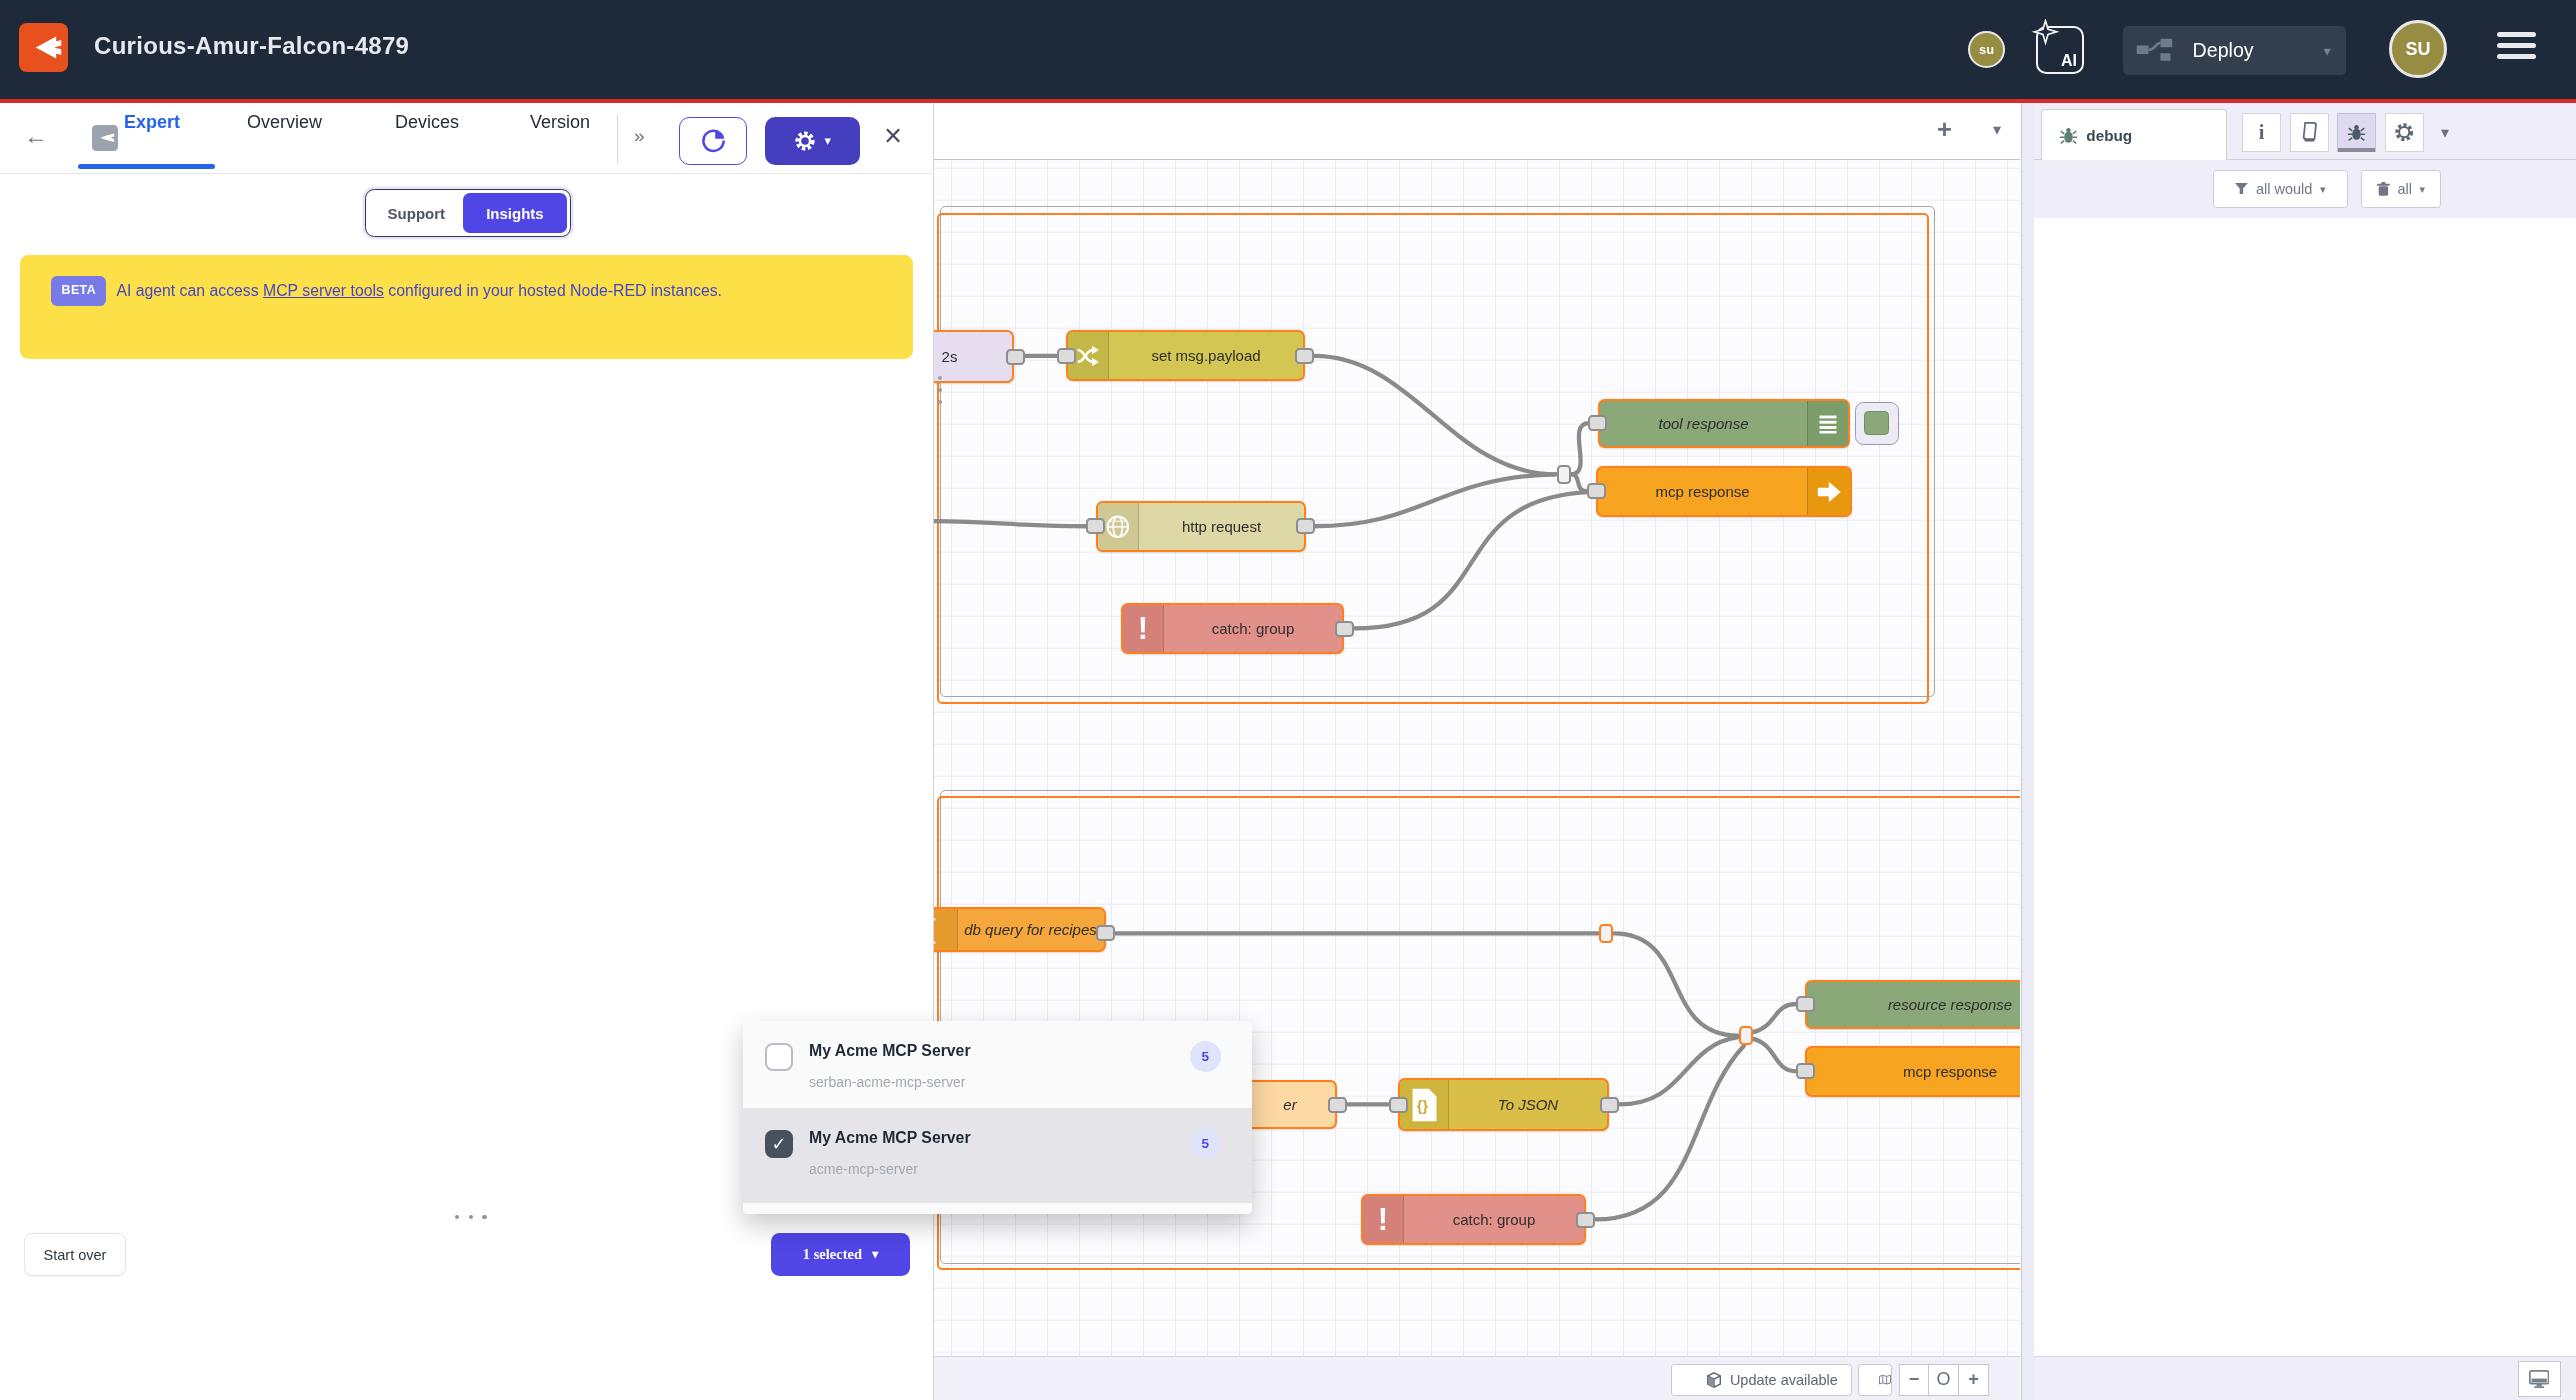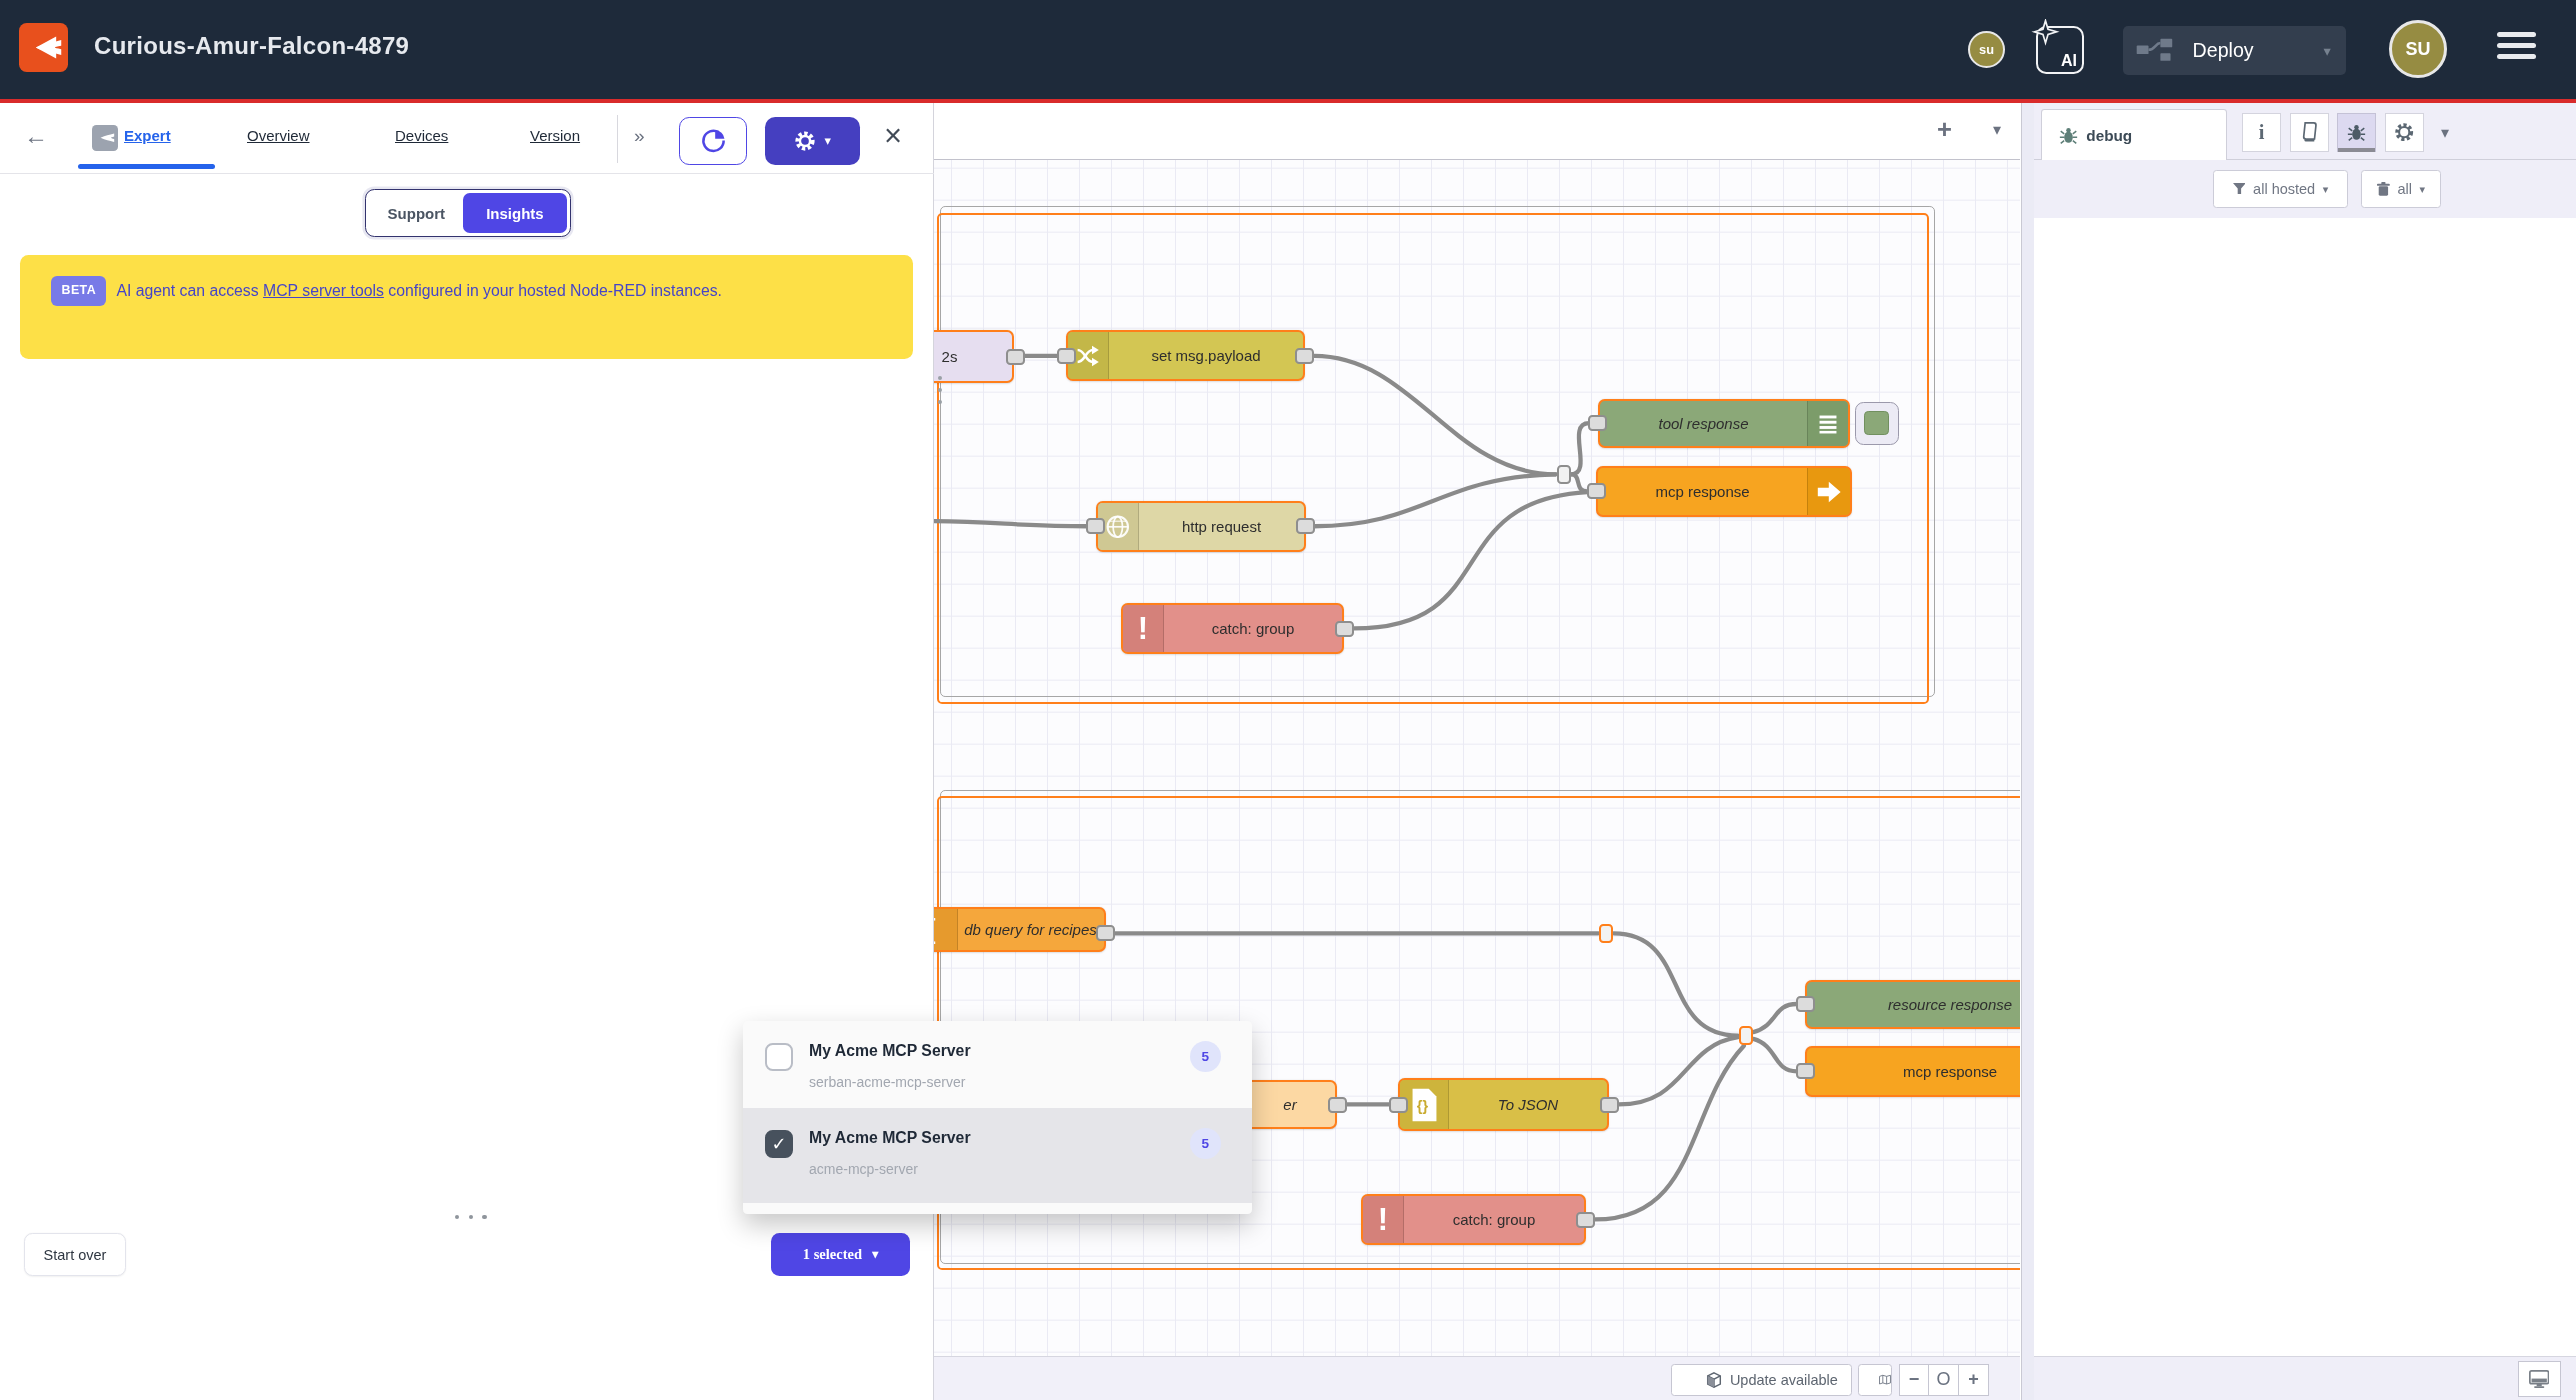--- a/index.html
+++ b/index.html
@@ -72,21 +72,21 @@
   #sb-caret { position:absolute; left:407px; top:20.4px; color:#6b7280; font-size:16px; }
   #sb-filter { position:absolute; left:0; top:57px; width:542px; height:58px; background:#efeef8; }
   .filter-btn { position:absolute; top:10.2px; height:38px; background:#fff; border:0.9px solid #ccccd8; border-radius:3.4px; display:flex; align-items:center; justify-content:center; gap:7.7px; color:#707683; font-size:14.5px; }
   #sb-footer { position:absolute; left:0; bottom:0; width:542px; height:44px; background:#efeef8; border-top:0.9px solid #d6d6e0; }
   #monitor-btn { position:absolute; right:15.3px; top:4.3px; width:43px; height:36px; background:#fff; border:0.9px solid #c6c6d2; display:flex; align-items:center; justify-content:center; }
 
   
   #panel { position:absolute; left:0; top:103px; width:934px; height:1297px; background:#fff; border-right:0.9px solid #d4d4dc; z-index:10; }
   #panel-tabs { position:absolute; left:0; top:0; width:934px; height:71px; border-bottom:0.9px solid #e4e4e9; }
   #back-arrow { position:absolute; left:24px; top:19px; font-size:24px; color:#6b7280; }
-  .ptab { position:absolute; top:24px; font-size:15px; color:#1f2937;text-decoration:underline; }
+  .ptab { position:absolute; top:9px; font-size:18px; color:#1f2937; }
   #tab-expert { left:124px; color:#2563eb; font-weight:600; }
   #tab-underline { position:absolute; left:78px; top:61px; width:137px; height:5.1px; background:#2563eb; border-radius:2.6px; }
   #mini-logo { position:absolute; left:92px; top:22px; width:25.6px; height:25.6px; border-radius:4.3px; background:#9ca3af; }
   #tabs-divider { position:absolute; left:617px; top:12px; width:0.9px; height:48px; background:#d8d8de; }
   #tabs-chevrons { position:absolute; left:634px; top:22px; font-size:19px; color:#6b7280; }
   #pie-button { position:absolute; left:679px; top:13.6px; width:68px; height:48px; border:1.7px solid #4f46e5; border-radius:10.2px; background:#fff; display:flex; align-items:center; justify-content:center; }
   #gear-button { position:absolute; left:765px; top:13.6px; width:95px; height:48px; border-radius:10.2px; background:#453fc0; display:flex; align-items:center; justify-content:center; gap:8.5px; color:#fff; }
   #close-button { position:absolute; left:884px; top:15.3px; font-size:31px; color:#424b57; }
 
   #toggle-wrap { position:absolute; left:365px; top:86px; width:206px; height:48px; border:1.7px solid #33336e; border-radius:9.4px; background:#fff; display:flex; padding:3.4px; box-shadow:0 0 0 2.6px rgba(60,60,140,.12); }
@@ -347,21 +347,21 @@
           <circle cx="12" cy="12" r="6" fill="none" stroke="#5c6873" stroke-width="2.4"></circle>
         </svg>
       </div>
       <span id="sb-caret">▾</span>
     </div>
     <div id="sb-filter">
       <div class="filter-btn" style="left:179px;width:135px">
         <svg width="12.8" height="12" viewBox="0 0 15 14">
           <path d="M0 0 H15 L9.5 6.5 V13 H5.5 V6.5 Z" fill="#707683"></path>
         </svg>
-        <span>all hosted</span>
+        <span>all would</span>
         <span style="font-size:11px">▾</span>
       </div>
       <div class="filter-btn" style="left:327px;width:80px">
         <svg width="12.8" height="14.5" viewBox="0 0 15 17">
           <rect x="2" y="5" width="11" height="11" rx="1.5" fill="#707683"></rect>
           <rect x="0" y="2" width="15" height="2.4" rx="1" fill="#707683"></rect>
           <rect x="5" y="0" width="5" height="2.4" rx="1" fill="#707683"></rect>
         </svg>
         <span>all</span>
         <span style="font-size:11px">▾</span>

